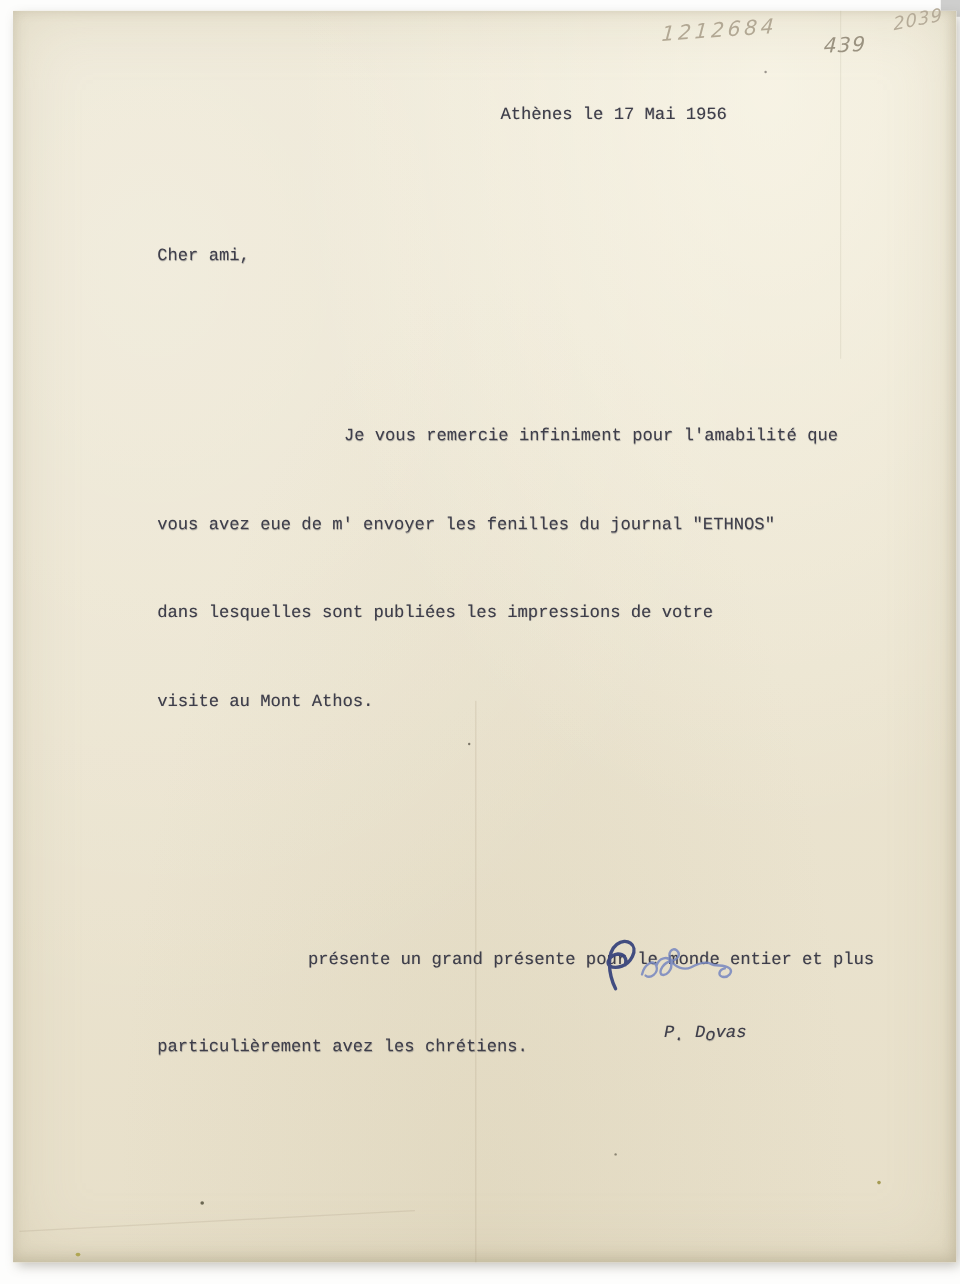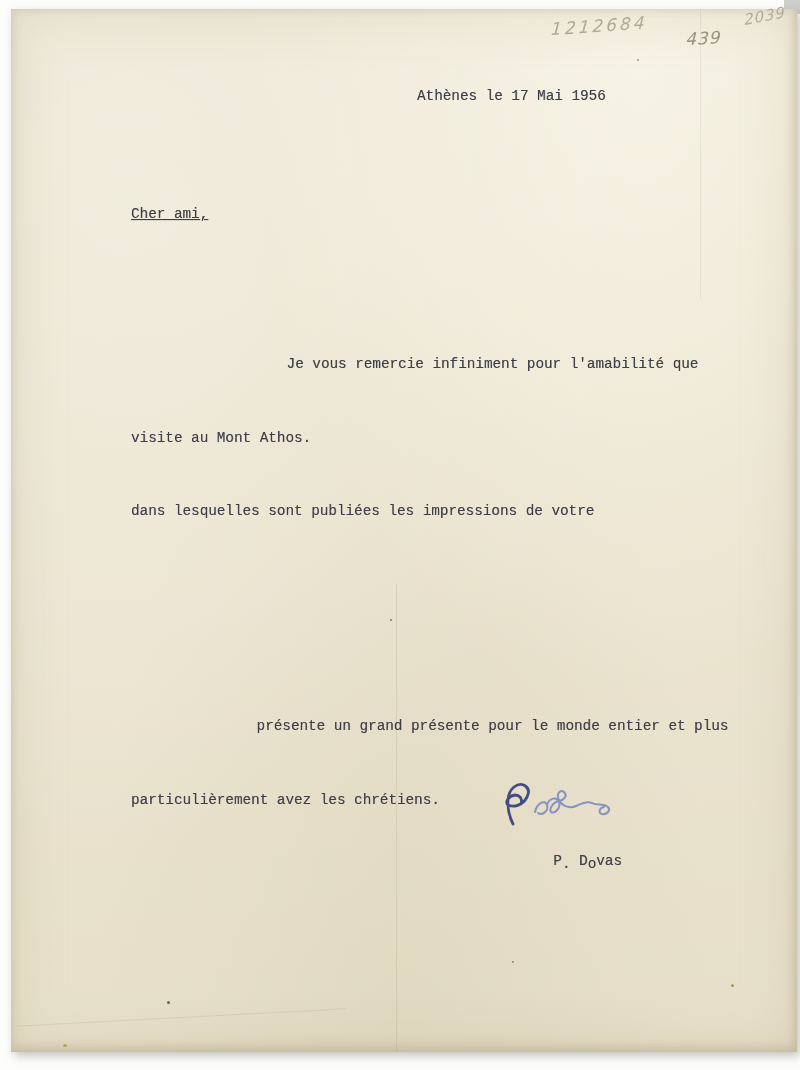--- a/index.html
+++ b/index.html
@@ -37,25 +37,25 @@
   }
   .pencil.n1{left:541px;top:10px;font-size:17px;letter-spacing:3px;color:#b2a894;transform:rotate(-4deg) skewX(-8deg);}
   .pencil.n2{left:676px;top:20px;font-size:17px;letter-spacing:1px;color:#9a9280;transform:rotate(-3deg) skewX(-6deg);}
   .pencil.n3{left:733px;top:2px;font-size:15px;letter-spacing:1px;color:#b5ab98;transform:rotate(-11deg) skewX(-8deg);}
   .typed{
     color:#3e3e4a;font-size:14.3px;line-height:24.5px;white-space:pre;
     text-shadow:.3px .3px .6px rgba(62,62,74,.45);
   }
   .dateline{position:absolute;left:406px;top:75px;text-align:center;}
   .letter-body{position:absolute;left:120px;top:144px;width:640px;}
-  .salutation{margin-bottom:3px;text-decoration:underline;}
+  .salutation{margin-bottom:3px;}
   .para{margin-bottom:19px;}
   .para .line:first-child{text-indent:83px;text-align:center;}
   .sig-svg{position:absolute;left:484px;top:771px;}
-  .typed-name{position:absolute;left:508px;top:815px;}
+  .typed-name{position:absolute;left:508px;top:815px;font-style:italic;}
   .typed-name .low{position:relative;top:3px;}
 </style>
 </head>
 <body>
 
 <div class="scan-corner"></div>
 
 <div class="paper">
 
   <div class="crease v1"></div>
@@ -72,22 +72,23 @@
   <div class="pencil n2">439</div>
   <div class="pencil n3">2039</div>
 
   <div class="typed dateline">Athènes le 17 Mai 1956</div>
 
   <div class="typed letter-body">
     <div class="salutation line">Cher ami,</div>
 
     <div class="para">
       <div class="line">Je vous remercie infiniment pour l'amabilité que</div>
+      <div class="line">vous avez eue de m' envoyer les fenilles du journal "ETHNOS"</div>
+      <div class="line">dans lesquelles sont publiées les impressions de votre</div>
       <div class="line">visite au Mont Athos.</div>
-      <div class="line">dans lesquelles sont publiées les impressions de votre</div>
     </div>
 
     <div class="para">
       <div class="line">présente un grand présente pour le monde entier et plus</div>
       <div class="line">particulièrement avez les chrétiens.</div>
     </div>
 
     
 
     

